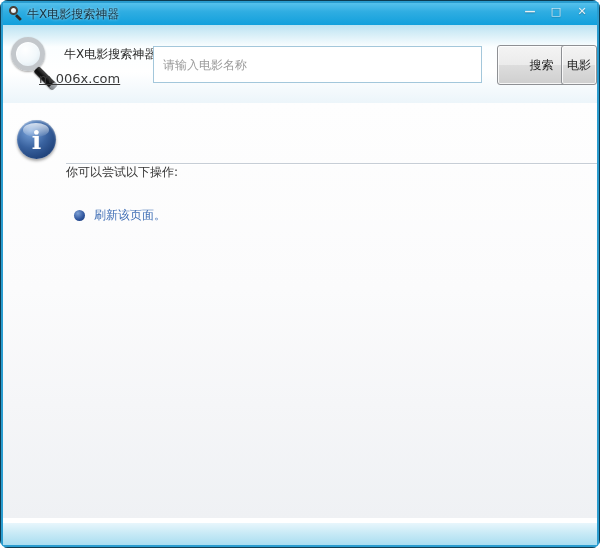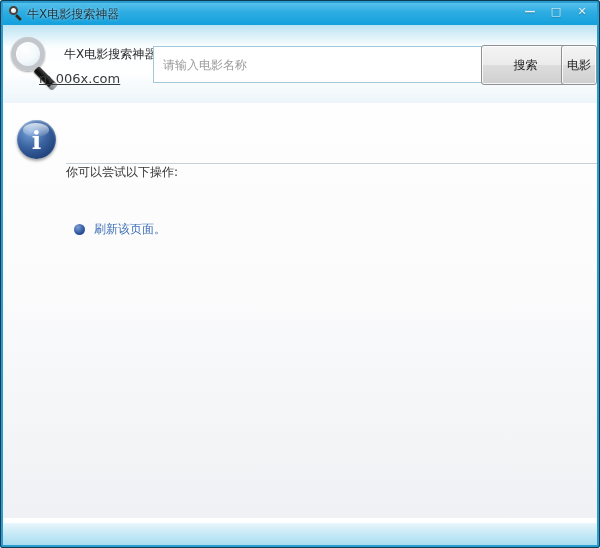--- a/index.html
+++ b/index.html
@@ -1,17 +1,17 @@
 <!DOCTYPE html>
 <html><head>
 <meta charset="utf-8">
 <style>
   * { margin:0; padding:0; box-sizing:border-box; }
   html,body { width:600px; height:548px; font-family:"DejaVu Sans","Liberation Sans",sans-serif; }
-  .window { position:relative; width:600px; height:548px; background:#fff; overflow:hidden; border-radius:0; }
+  .window { position:relative; width:600px; height:548px; background:#fff; overflow:hidden; border-radius:8px; }
   .frame { position:absolute; inset:0; border-radius:3px; pointer-events:none; z-index:60;
            box-shadow: inset 0 0 0 1px #0e3c52, inset 0 0 0 3px #2a9ccf; }
 
   
   .titlebar { position:absolute; left:1px; top:1px; right:1px; height:24px;
               background:linear-gradient(180deg,#5ec5ee 0%, #2fade2 45%, #12a0dc 100%); z-index:10; }
   .title-icon { position:absolute; left:8px; top:5px; width:14px; height:14px; }
   .title-icon .lens { position:absolute; left:0; top:0; width:9px; height:9px; border-radius:50%;
                       border:2px solid #4a4038; background:radial-gradient(circle at 35% 30%,#ffffff,#cfe3ee); }
   .title-icon .handle { position:absolute; left:8px; top:8px; width:7px; height:3px;
@@ -41,39 +41,39 @@
   .site-url { position:absolute; left:38px; top:46px; font-size:13px; color:#3a3a3a; white-space:nowrap;text-decoration:underline; }
   .search-input { position:absolute; left:152px; top:21px; width:329px; height:37px;
                   border:1px solid #a3c7db; background:#fff; font-size:12px; padding:0 9px;
                   color:#555; font-family:"DejaVu Sans","Liberation Sans",sans-serif; outline:none; }
   .search-input::placeholder { color:#9b9b9b; opacity:1; }
   .btn { position:absolute; top:20px; height:40px; border:1px solid #8e9094; border-radius:3px;
          background:linear-gradient(180deg,#f4f4f4 0%, #ebebeb 49%, #dddddd 50%, #cfcfcf 100%);
          font-size:12px; color:#1f1f1f; cursor:pointer; text-align:center;
          font-family:"DejaVu Sans","Liberation Sans",sans-serif;
          box-shadow:inset 0 0 0 1px rgba(255,255,255,.8); }
-  .btn-search { left:480px; width:89px; }
+  .btn-search { left:496px; width:89px; }
   .btn-movie  { left:560px; width:36px; }
 
   
   .content { position:absolute; left:1px; top:103px; right:1px; height:415px;
              background:linear-gradient(180deg,#fefefe 0%, #fbfbfc 45%, #eff1f4 100%); }
   .info-icon { position:absolute; left:16px; top:17px; width:39px; height:39px; border-radius:50%;
                background:radial-gradient(circle at 35% 28%, #7ba6dd 0%, #39629f 45%, #1d3f77 80%, #16335f 100%);
                box-shadow:0 2px 3px rgba(0,0,0,.35), inset 0 1px 2px rgba(255,255,255,.5);
                display:flex; align-items:center; justify-content:center; }
   .info-icon::before { content:""; position:absolute; left:6px; top:3px; width:26px; height:14px;
                        border-radius:50%; background:linear-gradient(180deg,rgba(255,255,255,.75),rgba(255,255,255,.05)); }
   .info-glyph { color:#fff; font-family:"DejaVu Serif","Liberation Serif",serif; font-size:25px;
                 font-weight:bold; line-height:1; position:relative; top:1px; }
   .error-heading { position:absolute; left:66px; top:25px; font-size:15px; color:#3f72a8; white-space:nowrap; }
   .divider { position:absolute; left:65px; top:60px; width:532px; height:1px; background:#c7ced6;
              box-shadow:0 1px 0 #ffffff; }
   .suggestion-intro { position:absolute; left:65px; top:61px; font-size:12px; color:#333; white-space:nowrap; }
-  .action-row { position:absolute; left:73px; top:118px; display:flex; align-items:center; gap:9px;justify-content:space-between; }
+  .action-row { position:absolute; left:73px; top:104px; display:flex; align-items:center; gap:9px;justify-content:space-between; }
   .bullet { width:11px; height:11px; border-radius:50%; flex:0 0 auto;
             background:radial-gradient(circle at 35% 30%, #7c9fd4 0%, #2e549c 60%, #1c3a74 100%); }
   .refresh-link { font-size:12px; color:#3f6eb5; text-decoration:none; cursor:pointer; white-space:nowrap; }
 
   
   .bottom-gap { position:absolute; left:1px; right:1px; top:518px; height:5px; background:#ffffff; }
   .statusbar { position:absolute; left:1px; right:1px; top:523px; height:23px;
                background:linear-gradient(180deg,#e8f6fc 0%, #c8eaf6 45%, #a6dcf0 100%); }
 </style>
 </head>

